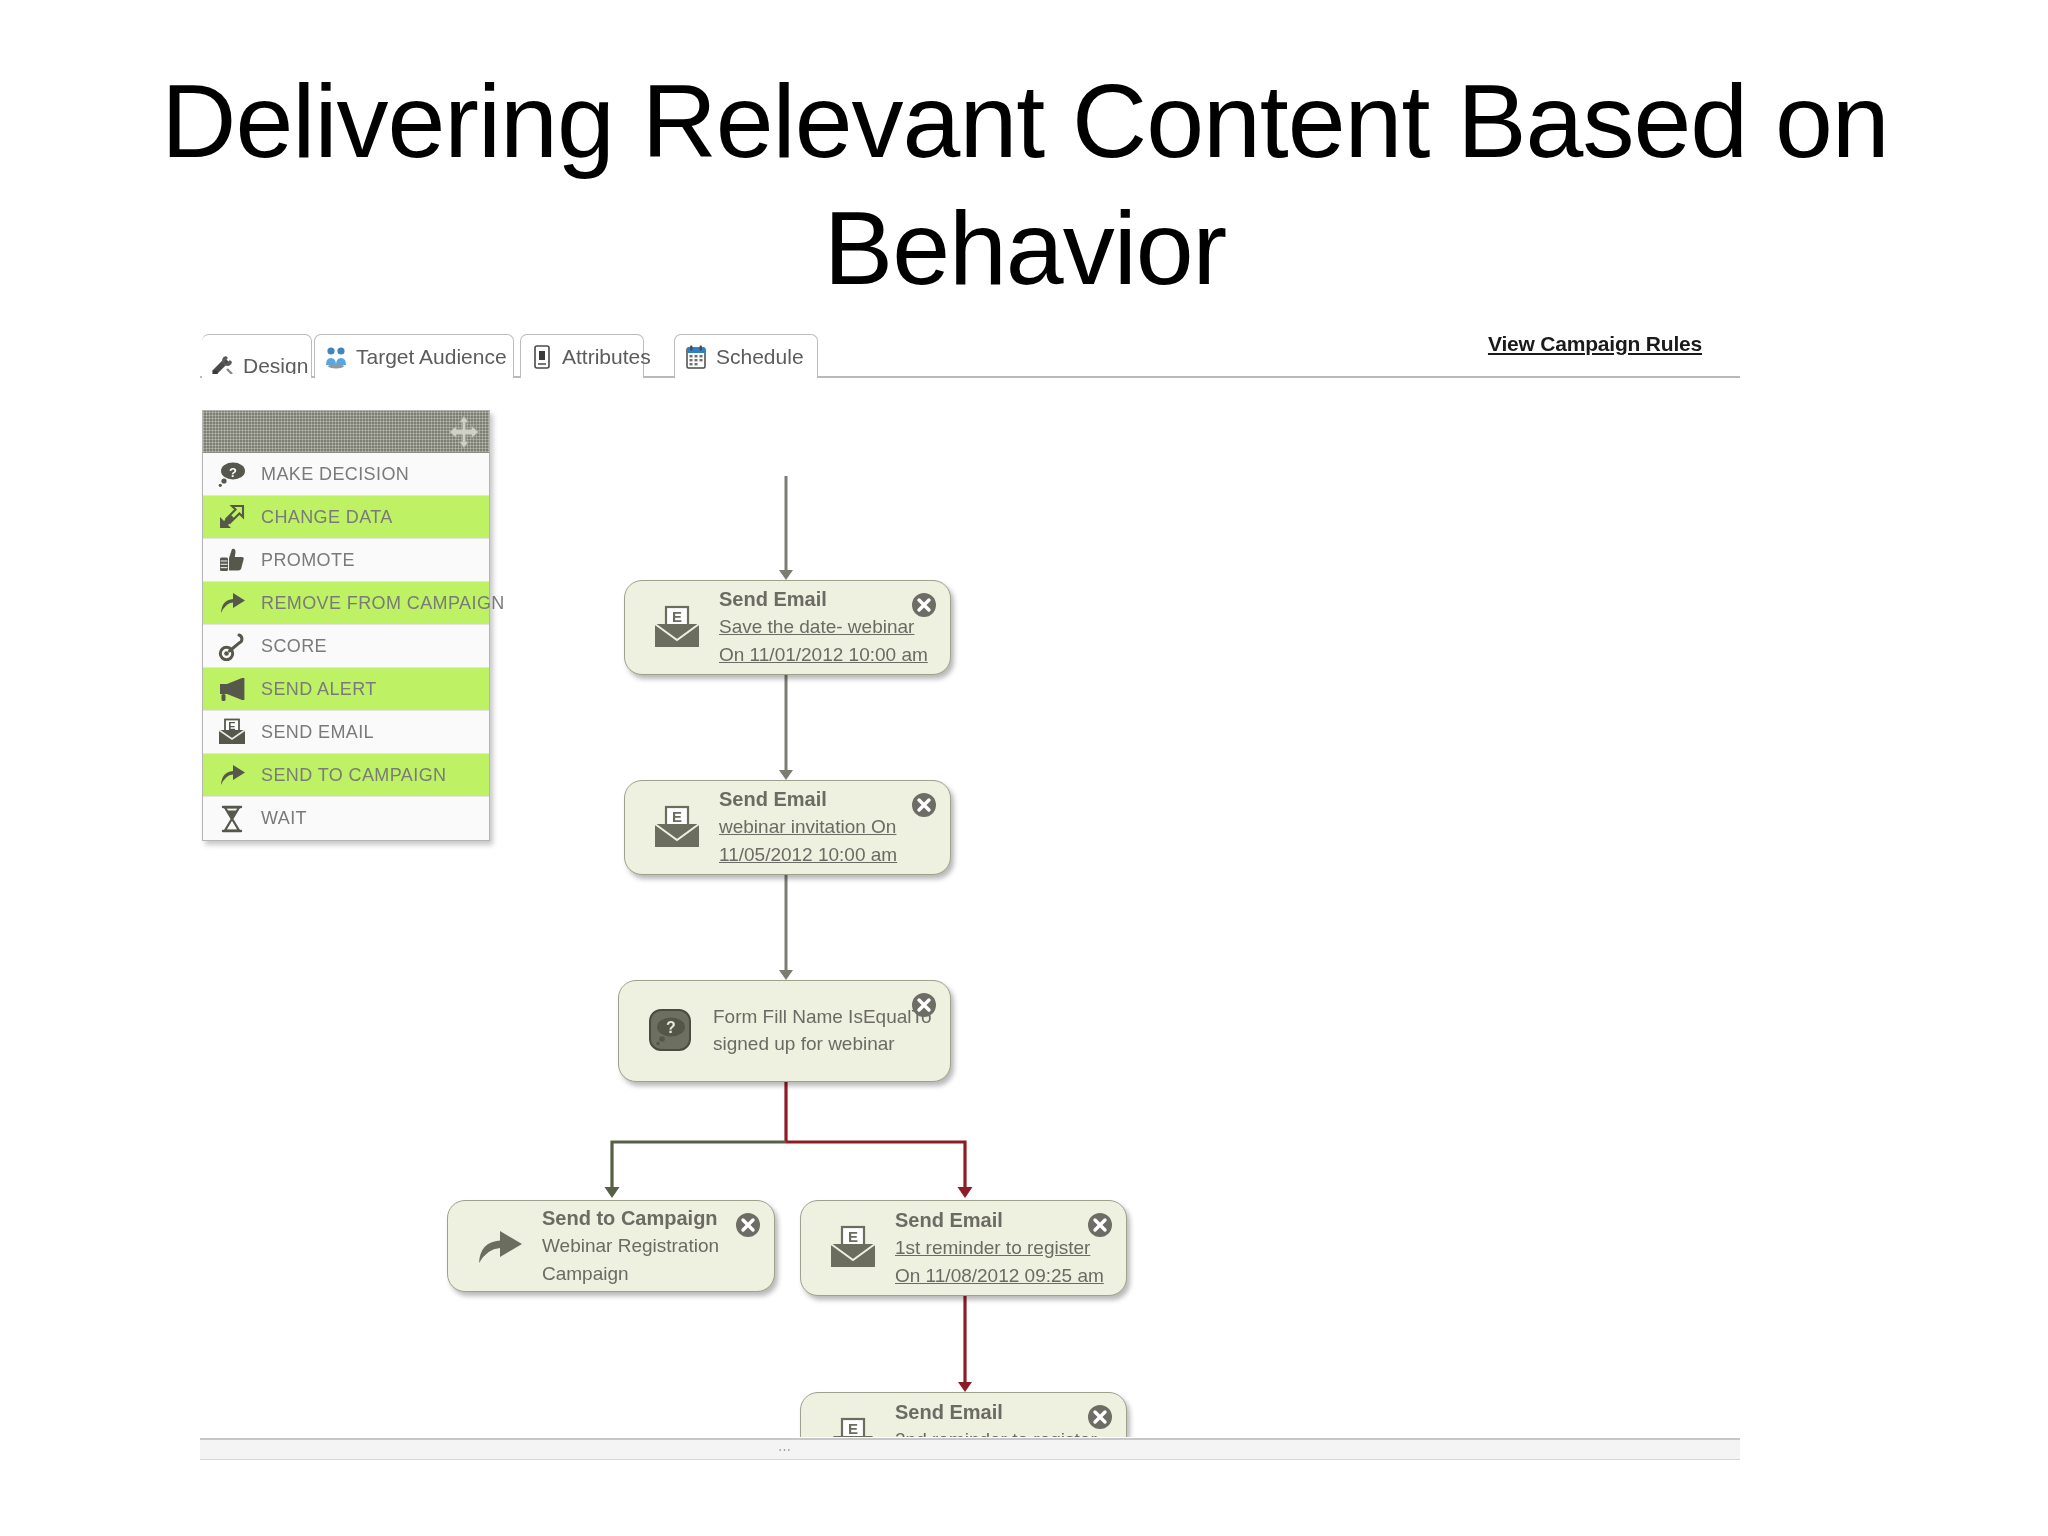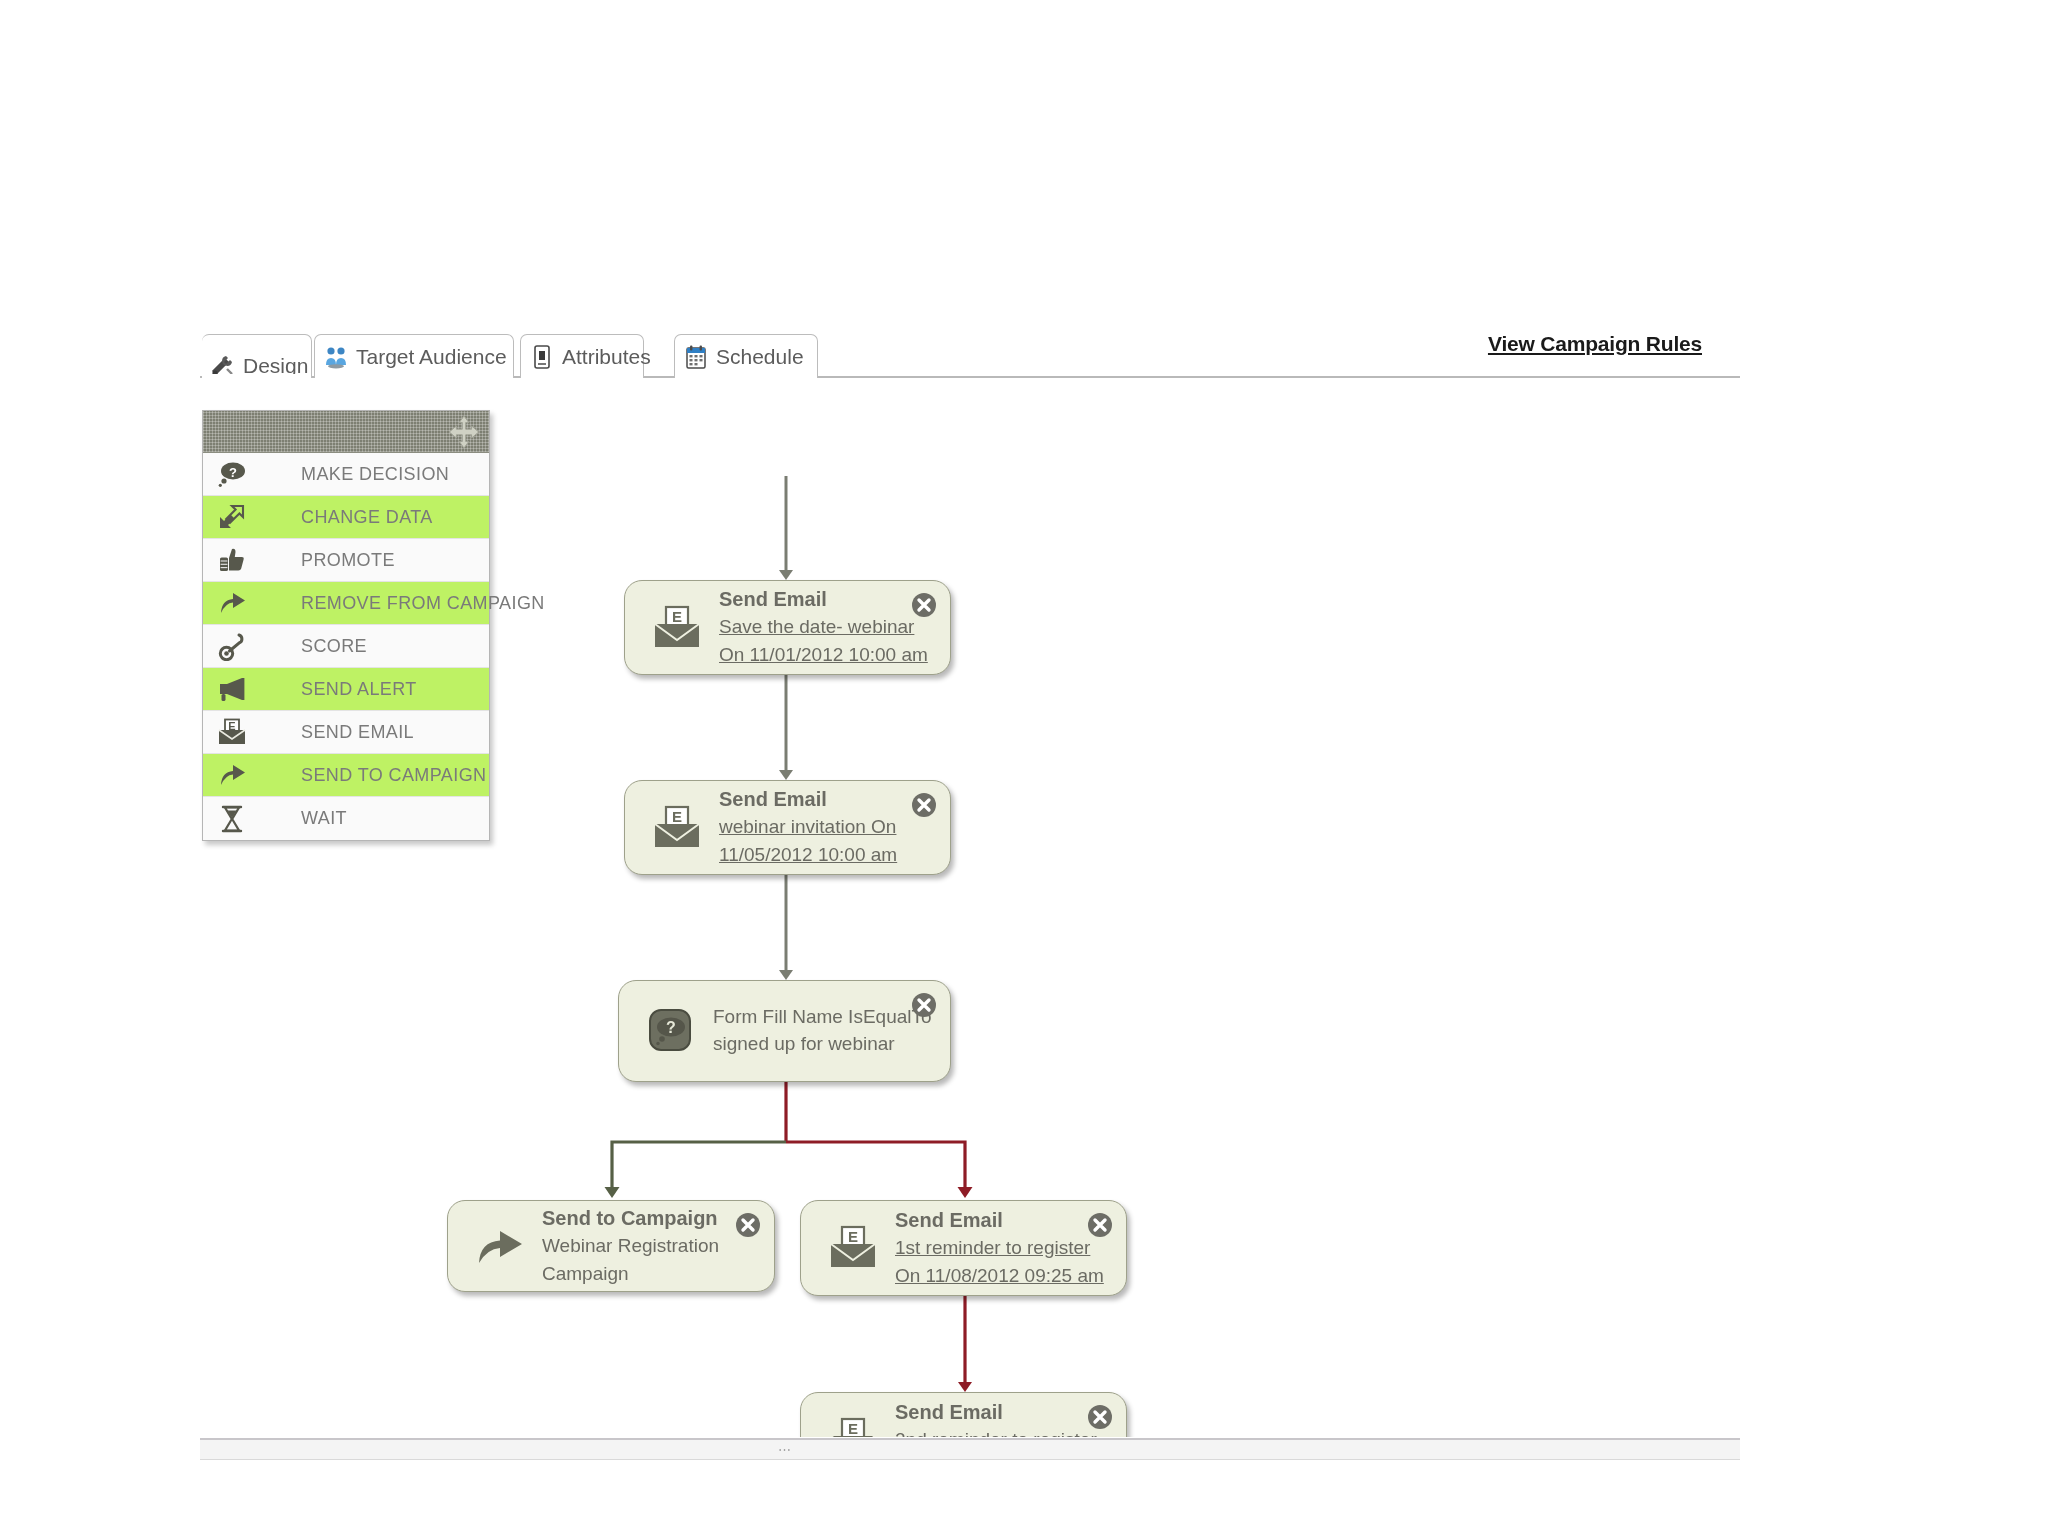--- a/index.html
+++ b/index.html
@@ -115,21 +115,20 @@
     cursor: pointer;
   }
   .pal-item:nth-child(even) { background:#fafafa; }
   .pal-item:last-child { border-bottom: none; }
   .pal-ico { width: 30px; height: 30px; flex: 0 0 30px; display:block; }
   .pal-label {
     font-size: 18px; color: #7a7a7a;
     letter-spacing: 0.4px;
     font-family: "Liberation Sans", sans-serif;
     white-space: nowrap;
-    margin-left: 40px;
   }
 
   
   #canvas {
     position: absolute; left: 0; top: 52px;
     width: 1540px; height: 1055px;
     overflow: hidden;
   }
 
   .node {
@@ -194,20 +193,21 @@
     color:#8c8c8c; font-size:13px; line-height:12px; text-align:center;
     letter-spacing:1px;
     font-family:"Liberation Sans", sans-serif;
   }
 </style>
 </head>
 <body>
 
 <div id="slide">
 
+  <div id="slide-title">Delivering Relevant Content Based on Behavior</div>
 
   <div id="app">
 
     <div id="tabbar">
       <div id="tabline"></div>
 
       <div class="tab active" id="tab-design">
         <svg class="tab-ico" viewBox="0 0 26 26">
           <path d="M3 20 L16 7 M5 22 L18 9" stroke="#4a4a4a" stroke-width="3" fill="none"></path>
           <path d="M16 4 a5 5 0 1 0 6 6 l-2 -2 -4 4 -2 -2 4 -4z" fill="#5a5a5a"></path>

